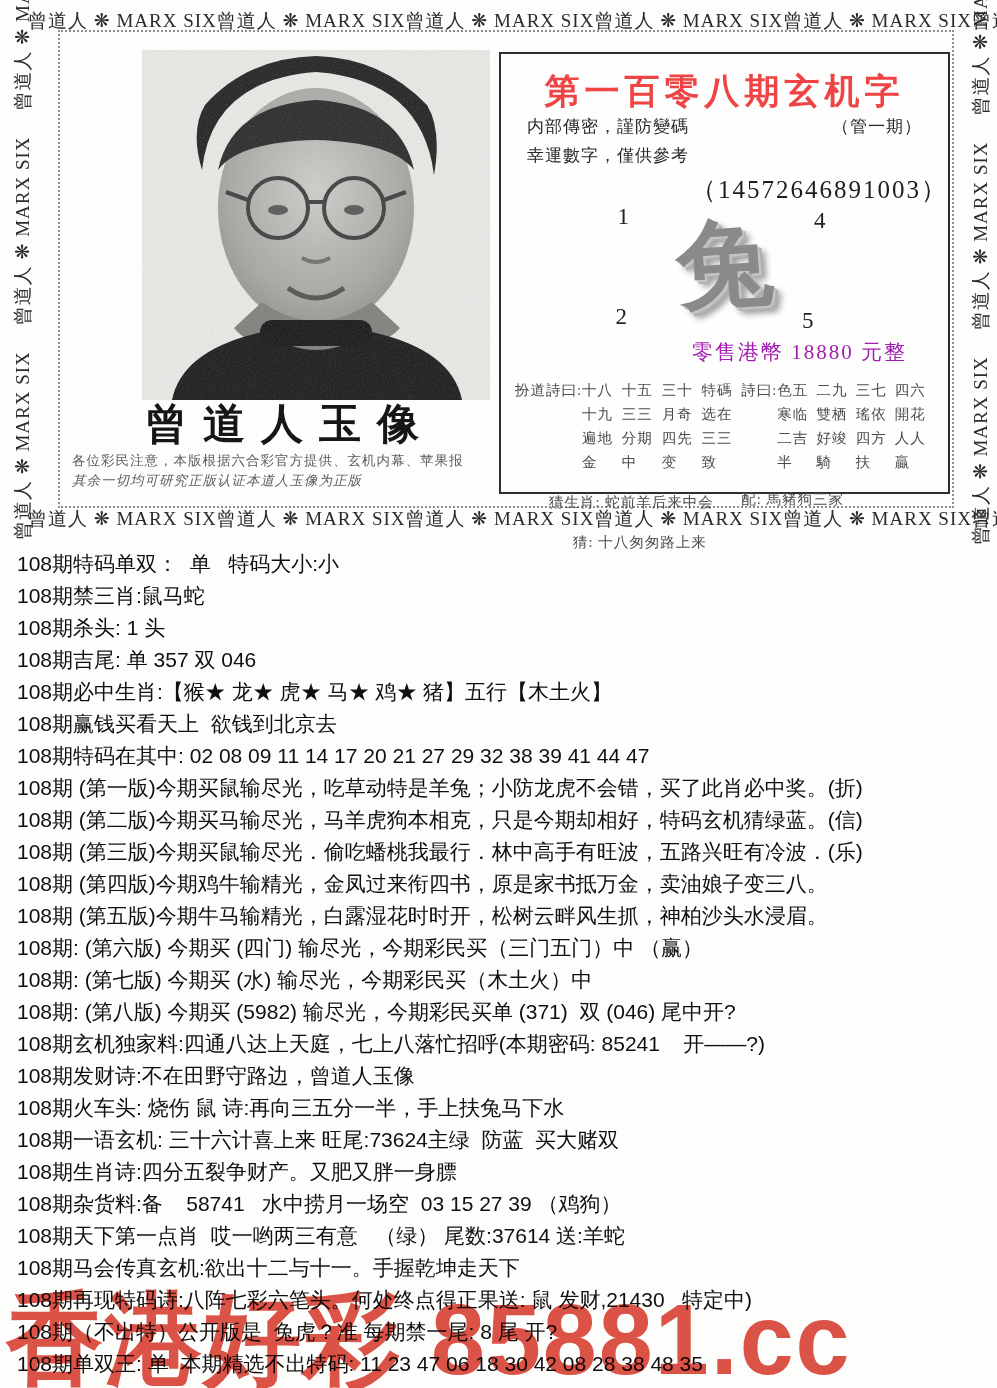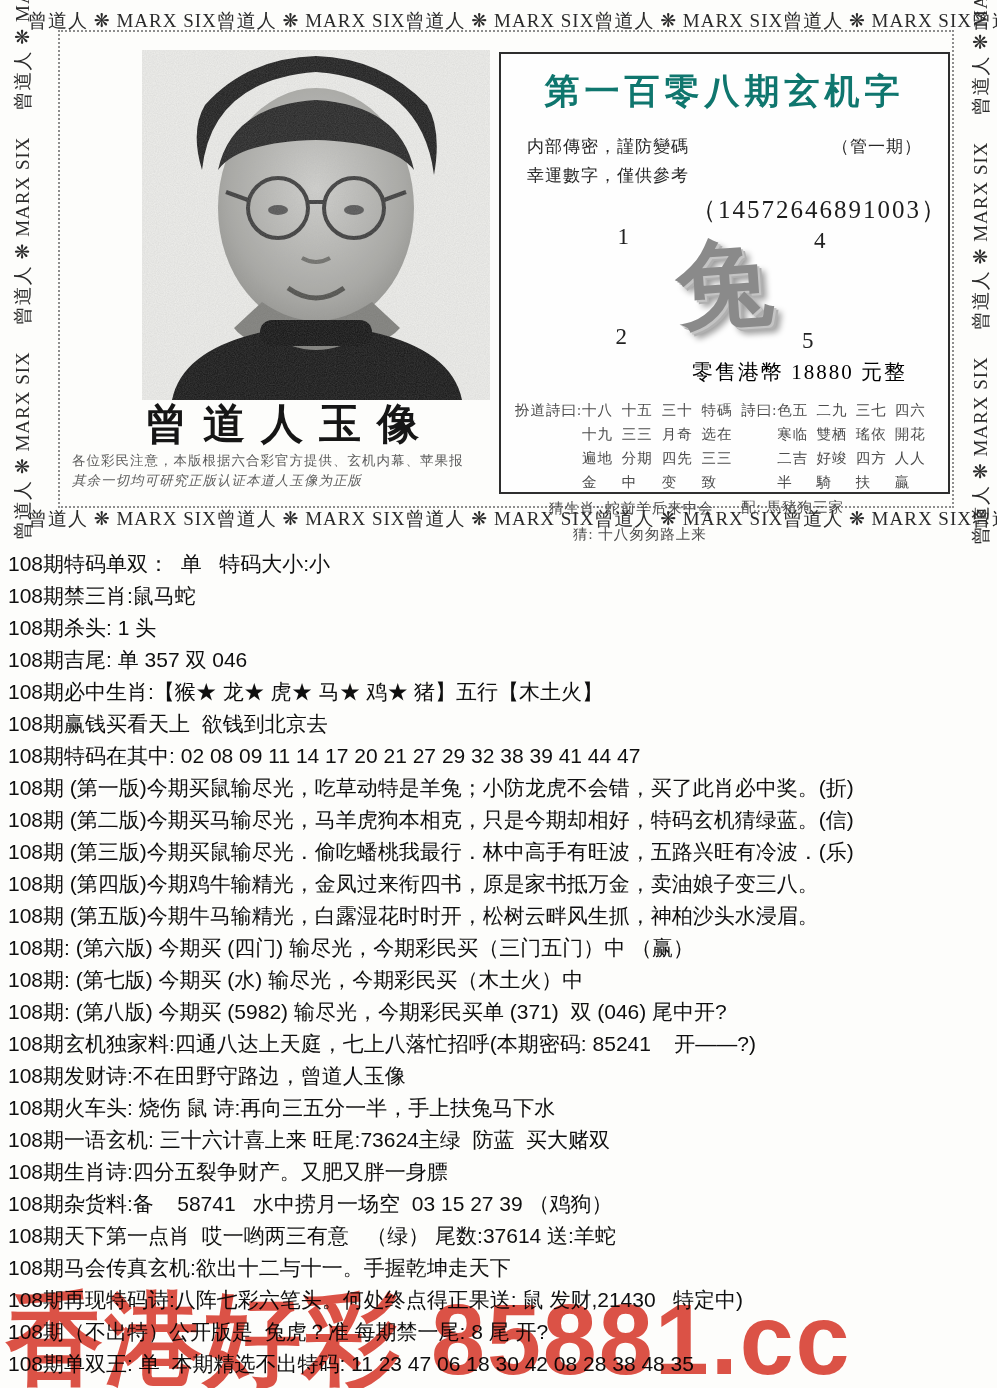--- a/index.html
+++ b/index.html
@@ -26,47 +26,47 @@
            font-size:42px;font-weight:bold;letter-spacing:16px;color:#161616;}
   .note{position:absolute;left:72px;width:420px;font-size:13.5px;color:#5c5c5c;
         letter-spacing:1px;white-space:nowrap;}
   .note1{top:452px;}
   .note2{top:472px;font-style:italic;}
 
   
   .panel{position:absolute;left:499px;top:52px;width:447px;height:438px;
          border:2px solid #2e2e2e;background:#fefefe;}
   .panel-title{margin-top:14px;text-align:center;font-size:35px;font-weight:bold;
-               letter-spacing:5px;color:#0f766e;}
-  .info-row{display:flex;justify-content:space-between;padding:0 26px;margin-top:20px;
+               letter-spacing:5px;color:#ef4444;}
+  .info-row{display:flex;justify-content:space-between;padding:0 26px;margin-top:0;
             font-size:17px;color:#272727;letter-spacing:1px;}
   .info-row2{margin-top:6px;}
   .lucky{margin-top:6px;text-align:right;font-size:25px;letter-spacing:2px;color:#1d1d1d;}
   .rabbit-wrap{position:relative;width:230px;height:116px;margin:2px auto 0;}
   .rabbit{position:absolute;left:50%;top:50%;transform:translate(-50%,-50%) rotate(-4deg);
           font-size:96px;font-weight:bold;color:#8a8a8a;
           text-shadow:2px 2px 0 #c4c4c4,4px 4px 0 #b0b0b0,7px 7px 6px #9a9a9a;}
   .cnum{position:absolute;font-size:23px;color:#222;}
   .cnum-tl{left:8px;top:-4px;}  .cnum-tr{right:14px;top:0px;}
   .cnum-bl{left:6px;bottom:-6px;} .cnum-br{right:26px;bottom:-10px;}
   .price{margin-top:14px;text-align:center;padding-left:150px;font-size:21px;
-         color:#000000;letter-spacing:2px;}
+         color:#a21caf;letter-spacing:2px;}
   .poems{display:flex;margin-top:12px;padding:0 14px;font-size:14.5px;color:#4c4c4c;
          line-height:24px;letter-spacing:1px;justify-content:flex-end;}
   .poem-left{width:54%;}
   .poem-right{width:46%;}
   .poem-head{display:flex;}
   .poem-label{white-space:nowrap;}
   .poem-col{display:flex;flex-direction:row;}
-  .guess{margin-top:2px;padding-left:34px;white-space:nowrap;}
+  .guess{margin-top:16px;padding-left:34px;white-space:nowrap;}
   .guess2{padding-left:58px;}
-  .pair{margin-top:1px;white-space:nowrap;}
-
-  
-  .body-lines{position:absolute;left:8px;top:548px;width:975px;
+  .pair{margin-top:13px;white-space:nowrap;}
+
+  
+  .body-lines{position:absolute;left:17px;top:548px;width:975px;
               font-family:"Liberation Sans", sans-serif;font-size:21px;color:#0f0f0f;}
   .bline{height:32px;line-height:32px;white-space:pre;letter-spacing:0px;}
 
   
   .watermark{position:absolute;left:6px;top:1276px;font-family:"Liberation Sans", sans-serif;
              font-weight:bold;font-size:97px;white-space:nowrap;letter-spacing:2px;
              mix-blend-mode:multiply;opacity:0.88;transform:scaleY(1.04);}
 </style>
 </head>
 <body>

